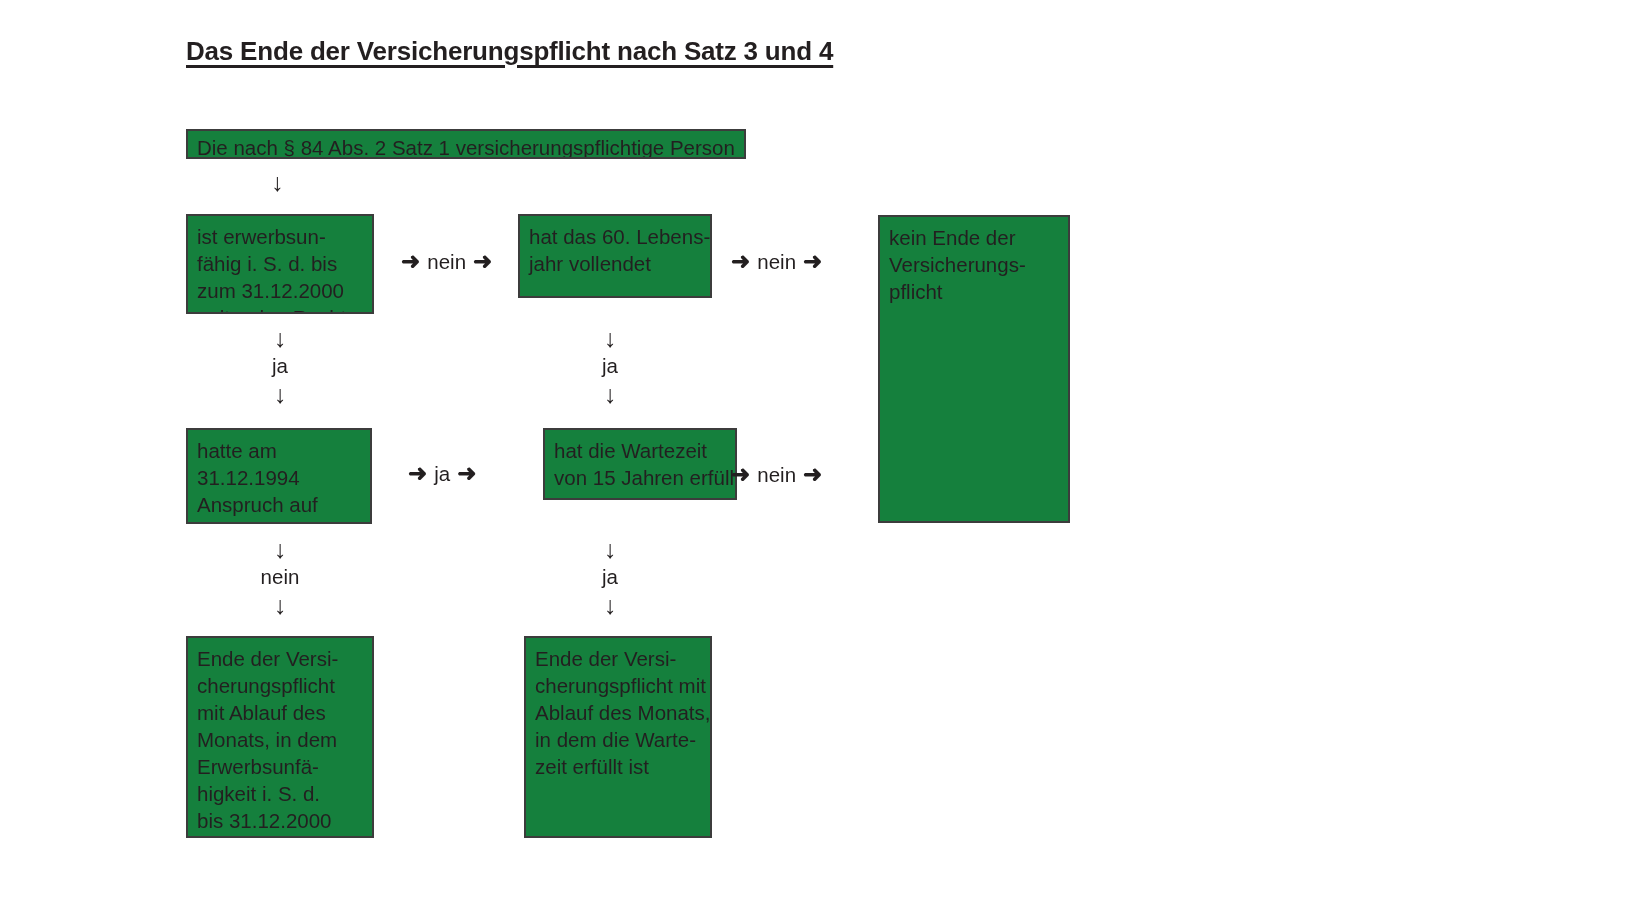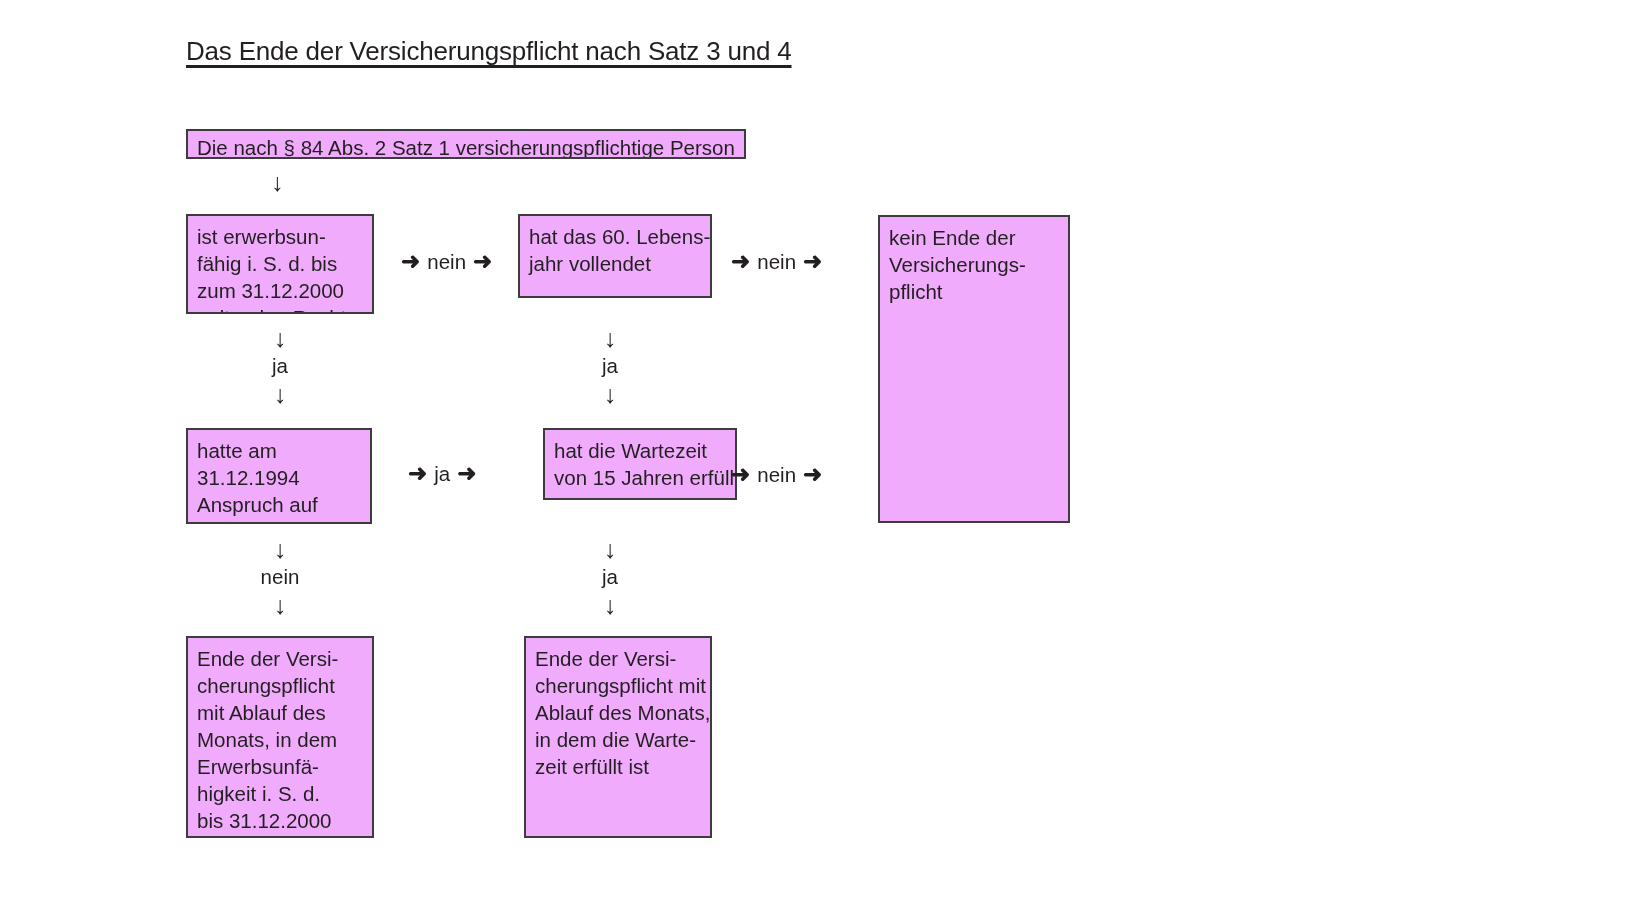--- a/index.html
+++ b/index.html
@@ -25,33 +25,33 @@
     width: 1632px;
     height: 918px;
   }
 
   
   .title {
     position: absolute;
     left: 186px;
     top: 36px;
     font-size: 26px;
-    font-weight: normal;
+    font-weight: bold;
     letter-spacing: -0.2px;
     text-decoration: underline;
     text-underline-offset: 5px;
     text-decoration-thickness: 3px;
     white-space: nowrap;
   }
 
   
   .node {
     position: absolute;
     box-sizing: border-box;
-    background: #f0abfc;
+    background: #15803d;
     border: 2px solid #3c3c3c;
     padding: 7px 9px 6px 9px;
     font-size: 20.5px;
     line-height: 27px;
     color: #231f20;
     white-space: pre;
     overflow: hidden;
   }
   .node.header-box {
     padding-top: 4px;

